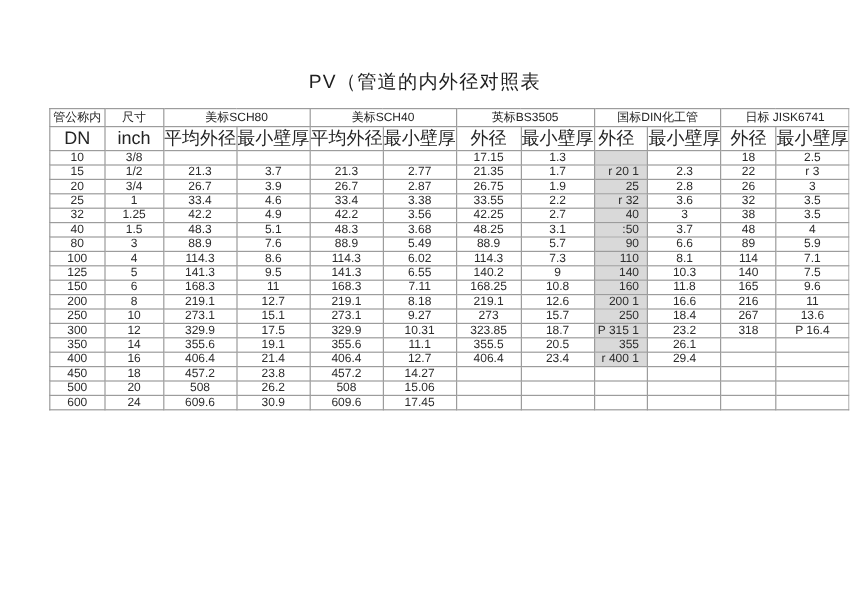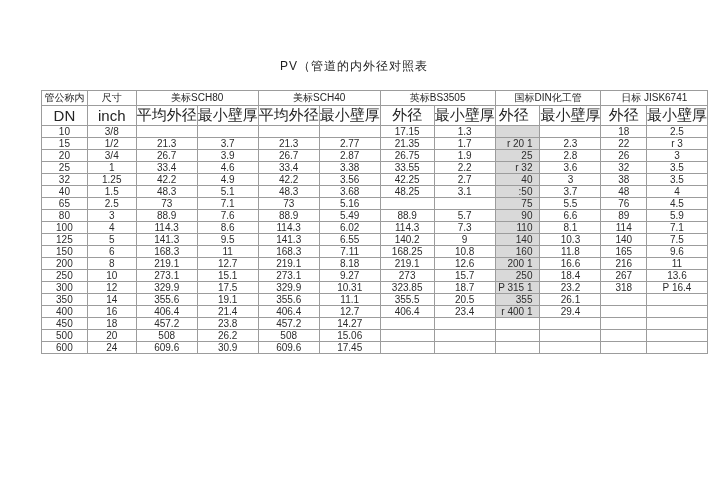--- a/index.html
+++ b/index.html
@@ -2,21 +2,21 @@
 <html><head>
 <meta charset="utf-8">
 <style>
   html,body { margin:0; padding:0; background:#ffffff; }
   .page {
     position:relative; width:708px; height:500px; background:#ffffff;
     font-family:"Liberation Sans","DejaVu Sans",sans-serif; color:#2c2c2c; overflow:hidden;
   }
   .title {
     position:absolute; top:58px; left:0; width:708px;
-    text-align:center; font-size:12px; letter-spacing:1px; color:#1e1e1e;
+    text-align:center; font-size:16px; letter-spacing:1px; color:#1e1e1e;
   }
   table.pipes {
     position:absolute; left:41px; top:90px;
     border-collapse:collapse; table-layout:fixed;
   }
   table.pipes th, table.pipes td {
     border:1px solid #9c9c9c; font-weight:normal; text-align:center;
     overflow:hidden; white-space:nowrap; padding:0; box-sizing:border-box;
   }
   table.pipes th.group { height:12px; font-size:10px; color:#242424;text-align:center; }
@@ -150,34 +150,20 @@
           <td>48.3</td>
           <td>3.68</td>
           <td>48.25</td>
           <td>3.1</td>
           <td class="din-od shaded">:50</td>
           <td>3.7</td>
           <td>48</td>
           <td>4</td>
         </tr>
         <tr>
-          <td>65</td>
-          <td>2.5</td>
-          <td>73</td>
-          <td>7.1</td>
-          <td>73</td>
-          <td>5.16</td>
-          <td></td>
-          <td></td>
-          <td class="din-od shaded">75</td>
-          <td>5.5</td>
-          <td>76</td>
-          <td>4.5</td>
-        </tr>
-        <tr>
           <td>80</td>
           <td>3</td>
           <td>88.9</td>
           <td>7.6</td>
           <td>88.9</td>
           <td>5.49</td>
           <td>88.9</td>
           <td>5.7</td>
           <td class="din-od shaded">90</td>
           <td>6.6</td>

